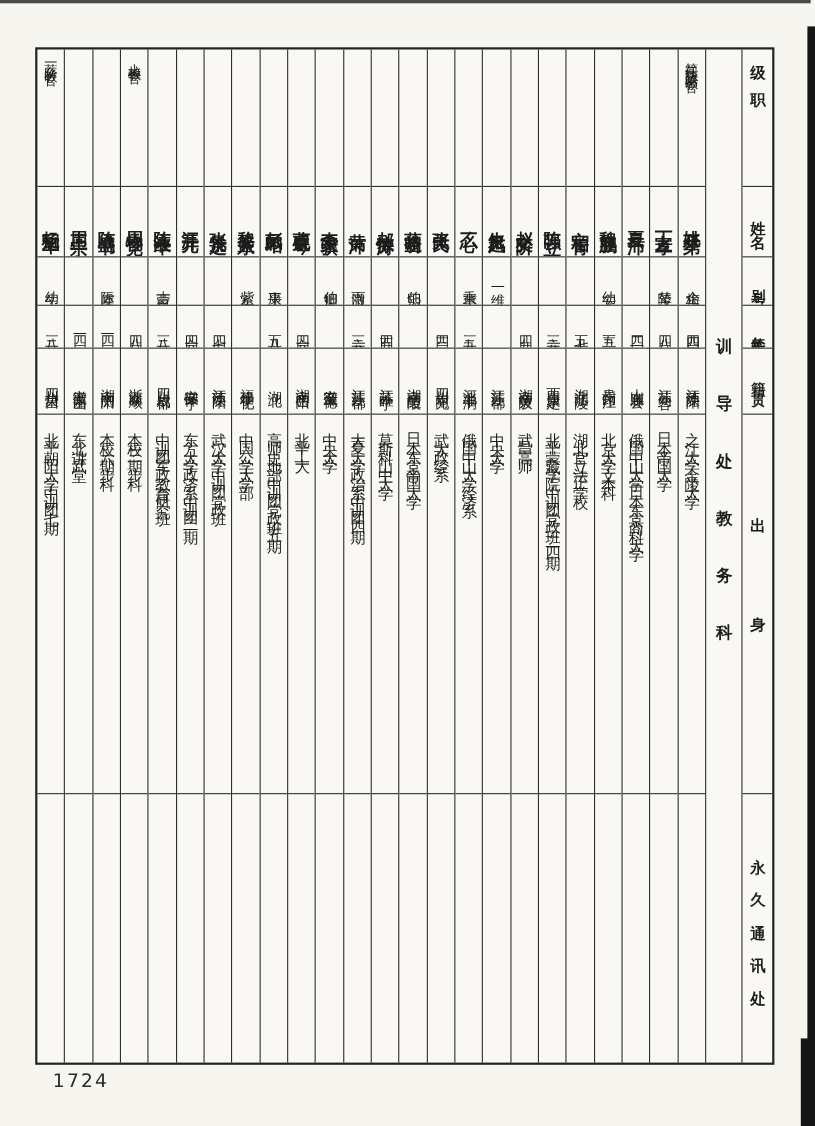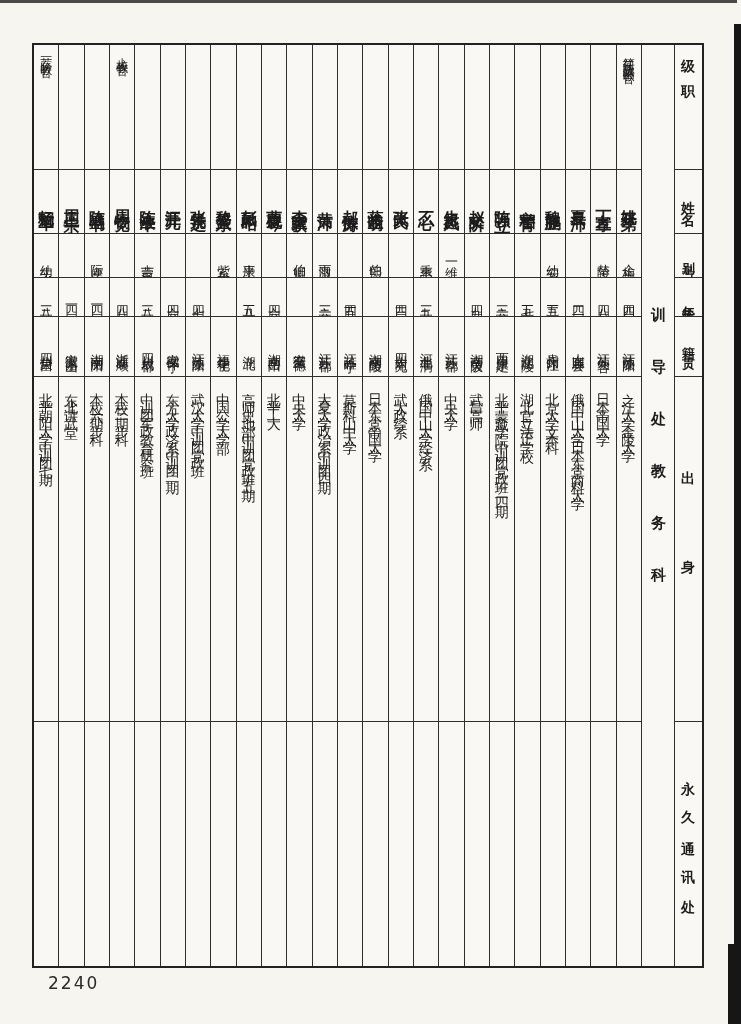--- a/index.html
+++ b/index.html
@@ -644,18 +644,18 @@
     </div>
     <div class="cell cell-bg">
       <span class="vtext bg-text">北平朝阳大学中训团七期</span>
     </div>
     <div class="cell cell-contact">
       <span class="vtext"></span>
     </div>
   </div>
     </div>
 
-  <div class="page-number">2240</div>
+  <div class="page-number">1724</div>
 
   <div class="edge-top"></div>
   <div class="edge-right"></div>
   <div class="edge-right-wedge"></div>
 </div>
 
 </body></html>

